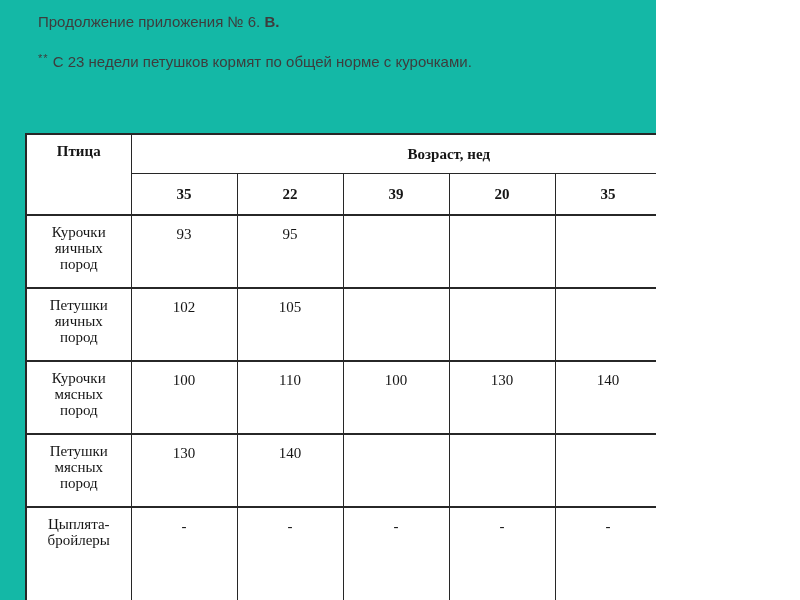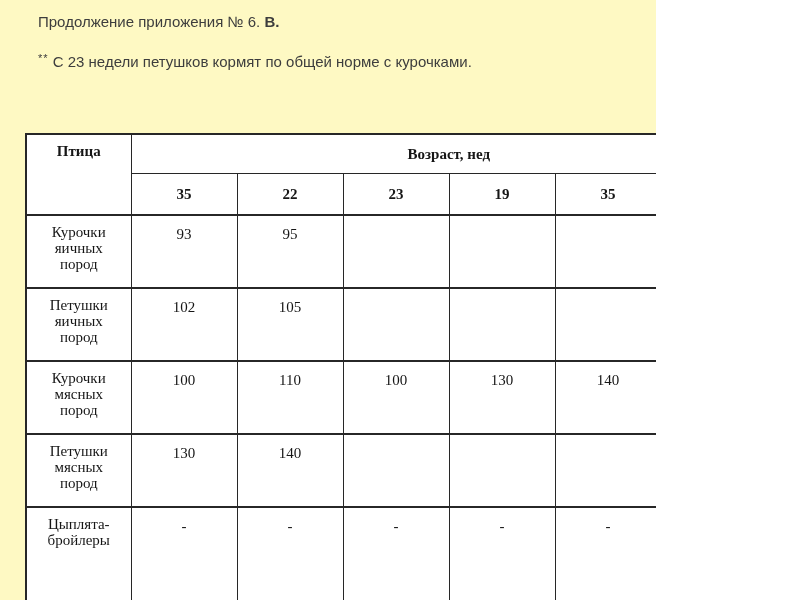--- a/index.html
+++ b/index.html
@@ -4,21 +4,21 @@
 <style>
   html, body {
     margin: 0;
     padding: 0;
     background: #ffffff;
   }
   .page {
     position: relative;
     width: 656px;
     height: 600px;
-    background: #fef9c3;
+    background: #14b8a6;
     overflow: hidden;
     text-decoration: underline;
   }
 
   
   .text-block {
     position: absolute;
     left: 38px;
     top: 11px;
     width: 710px;
@@ -113,22 +113,22 @@
       <col style="width:106px">
     </colgroup>
     <thead>
       <tr>
         <th rowspan="2" class="bird-header">Птица</th>
         <th colspan="6" class="age-header">Возраст, нед</th>
       </tr>
       <tr>
         <th class="week-header">35</th>
         <th class="week-header">22</th>
-        <th class="week-header">23</th>
-        <th class="week-header">19</th>
+        <th class="week-header">39</th>
+        <th class="week-header">20</th>
         <th class="week-header">35</th>
         <th class="week-header">26</th>
       </tr>
     </thead>
     <tbody>
       <tr class="body-row">
         <td class="row-label">Курочки
 яичных пород</td>
         <td class="value-cell">93</td>
         <td class="value-cell">95</td>

